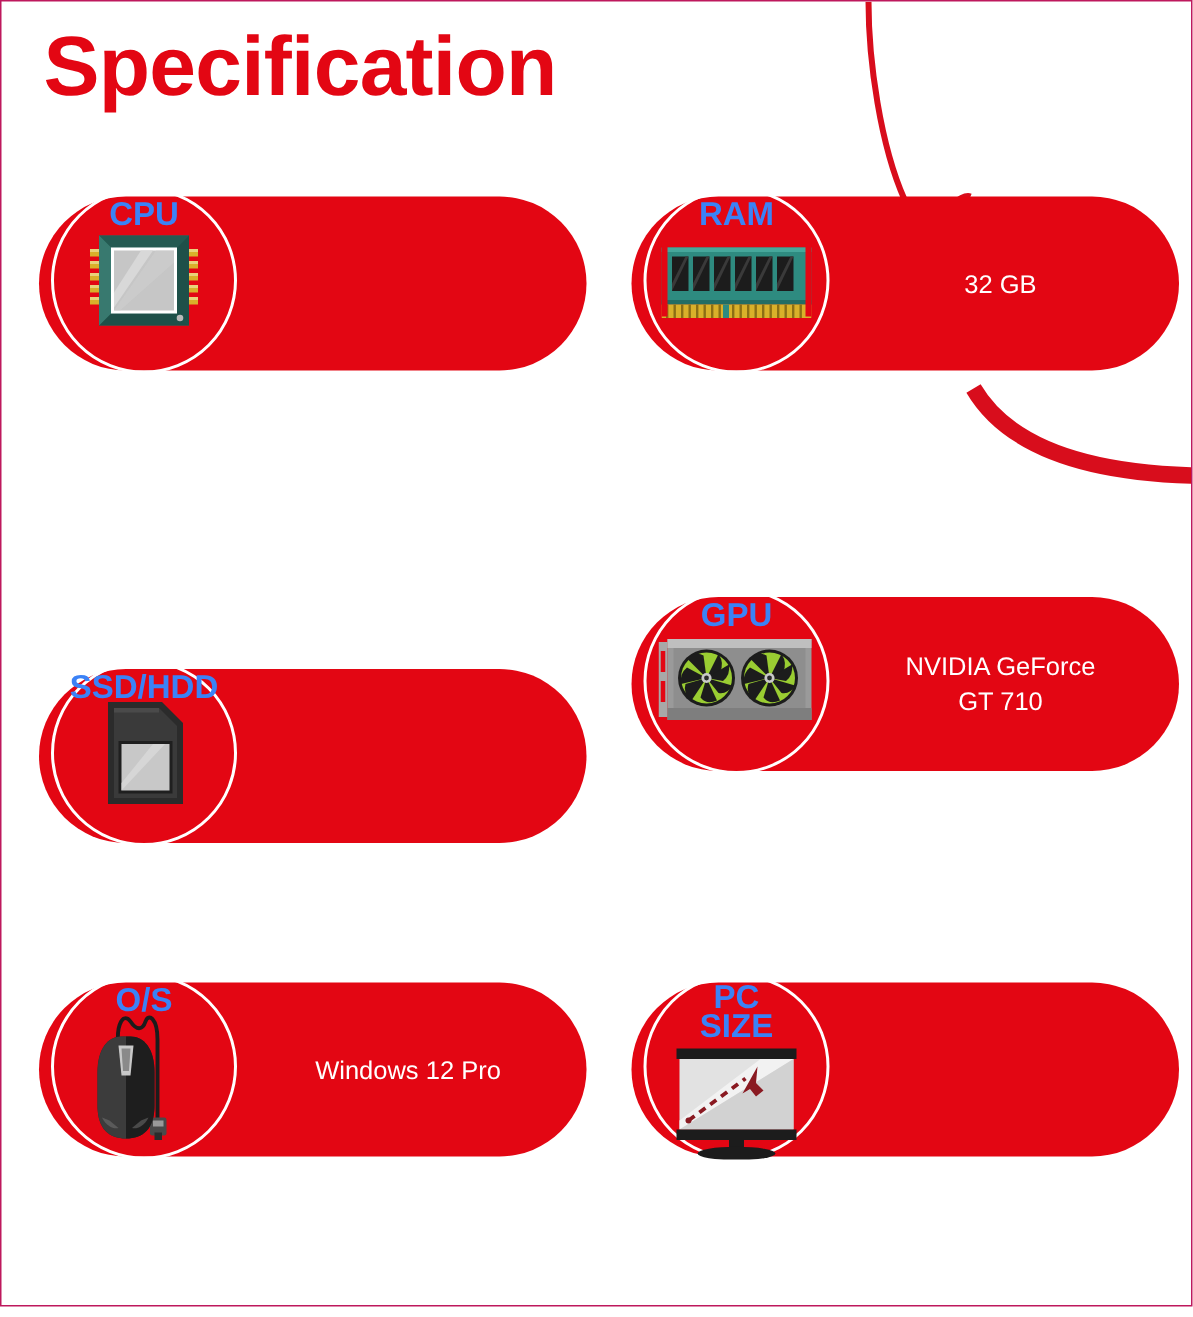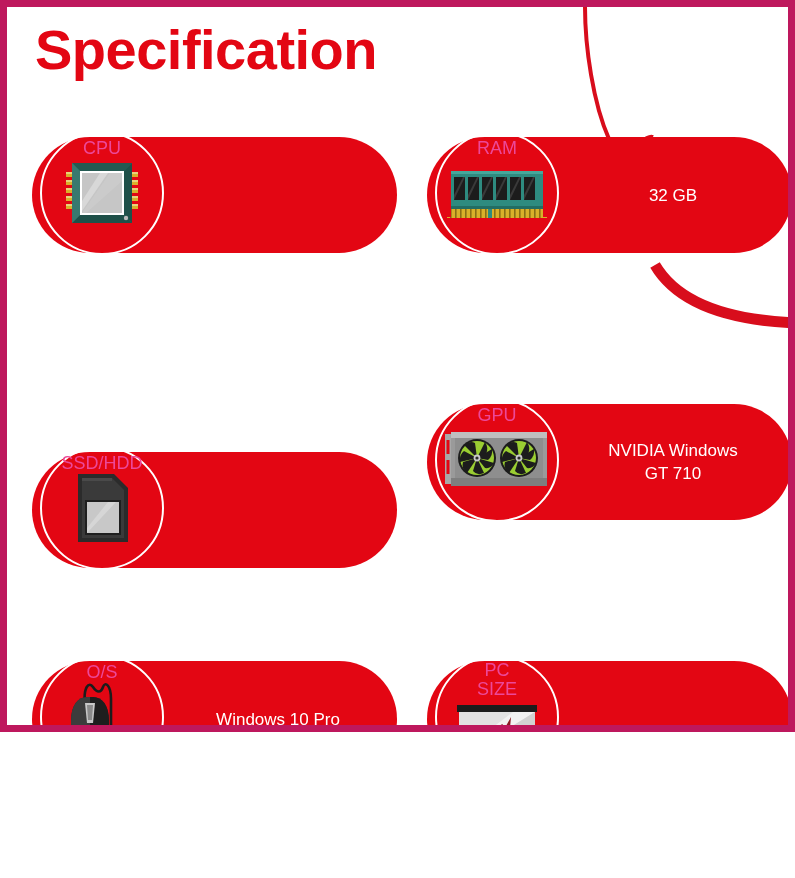--- a/index.html
+++ b/index.html
@@ -10,24 +10,24 @@
   body {
     width: 795px;
     height: 878px;
     overflow: hidden;
     font-family: "Liberation Sans", sans-serif;
     position: relative;
   }
   #page {
     position: relative;
     width: 795px;
-    height: 732px;
+    height: 871px;
     background: #ffffff;
     box-sizing: border-box;
-    border: 7px solid #be185d;
+    border: 1px solid #be185d;
     overflow: hidden;
   }
 
   
   #decor {
     position: absolute;
     left: 0; top: 0;
     width: 795px; height: 878px;
     pointer-events: none;
     z-index: 1;
@@ -80,23 +80,23 @@
     border: 2px solid #ffffff;
     border-radius: 50%;
     box-sizing: border-box;
   }
   .card .badge {
     position: absolute;
     left: 8px;
     top: 2px;
     width: 124px;
     text-align: center;
-    color: #ec4899;
-    font-size: 18px;
-    font-weight: normal;
+    color: #3b82f6;
+    font-size: 22px;
+    font-weight: bold;
     line-height: 19px;
     z-index: 4;
     pointer-events: none;
   }
   .card .badge.two-line {
     top: 0px;
   }
   .card .icon {
     position: absolute;
     left: 8px;
@@ -302,21 +302,21 @@
               <path d="M74 28 L61 15 Q67 10 72 13 Z"></path>
             </g>
             <circle cx="74" cy="28" r="3.4" fill="#C9C9C9"></circle>
             <circle cx="74" cy="28" r="1.6" fill="#2B2B2B"></circle>
           </g>
         </svg>
       </div>
       <div class="badge">GPU</div>
       <div class="value">
         <span>
-          <span>NVIDIA Windows</span><br>
+          <span>NVIDIA GeForce</span><br>
           <span>GT 710</span>
         </span>
       </div>
     </div>
 
     <div class="card" id="card-os">
       <div class="pill"></div>
       <div class="ring"></div>
       <div class="icon">
         <svg width="78" height="104" viewBox="0 0 78 104" xmlns="http://www.w3.org/2000/svg">
@@ -328,21 +328,21 @@
                    C 46 94 38 100 27 100 C 16 100 8 94 8 78 Z" fill="#2B2B2B"></path>
           <path d="M 8 56 C 8 40 15 32 24 32 L 27 32 L 27 100 C 16 100 8 94 8 78 Z" fill="#3C3C3C"></path>
           <path d="M 27 32 L 30 32 C 39 32 46 40 46 56 L 46 78 C 46 94 38 100 27 100 Z" fill="#1E1E1E"></path>
           <path d="M 22 38 L 32 38 L 30 58 L 24 58 Z" fill="#C8C8C8"></path>
           <path d="M 24 40 L 30 40 L 29 55 L 25 55 Z" fill="#8A8A8A"></path>
           <path d="M 11 86 C 14 92 19 94 22 93 L 16 88 Z" fill="#5A5A5A"></path>
           <path d="M 42 86 C 39 92 34 94 31 93 L 37 88 Z" fill="#4A4A4A"></path>
         </svg>
       </div>
       <div class="badge">O/S</div>
-      <div class="value">Windows 10 Pro</div>
+      <div class="value">Windows 12 Pro</div>
     </div>
 
     <div class="card" id="card-size">
       <div class="pill"></div>
       <div class="ring"></div>
       <div class="icon" style="align-items:flex-end; padding-bottom:6px;">
         <svg width="88" height="76" viewBox="0 0 88 76" xmlns="http://www.w3.org/2000/svg">
           <rect x="4" y="2" width="80" height="7" fill="#1C1C1C"></rect>
           <rect x="6" y="9" width="76" height="47" fill="#E2E2E2"></rect>
           <polygon points="6,50 60,9 82,9 6,56" fill="#F2F2F2"></polygon>

